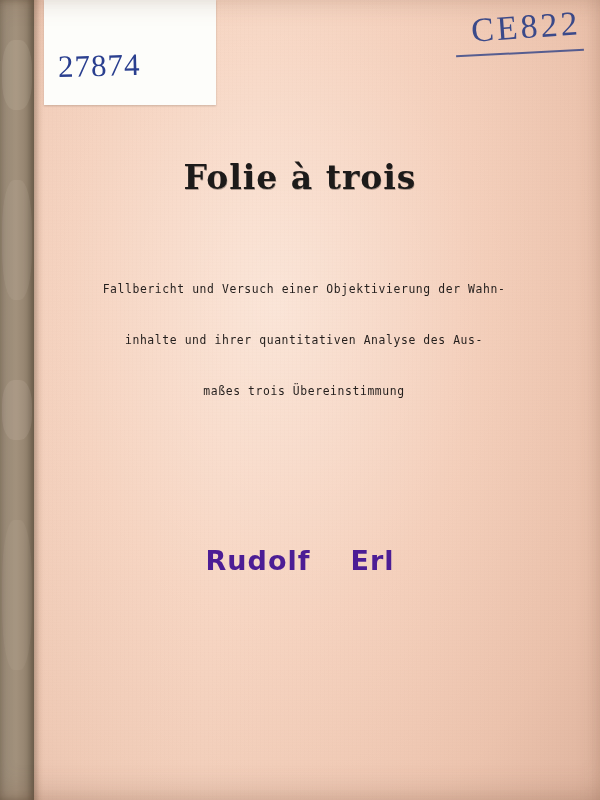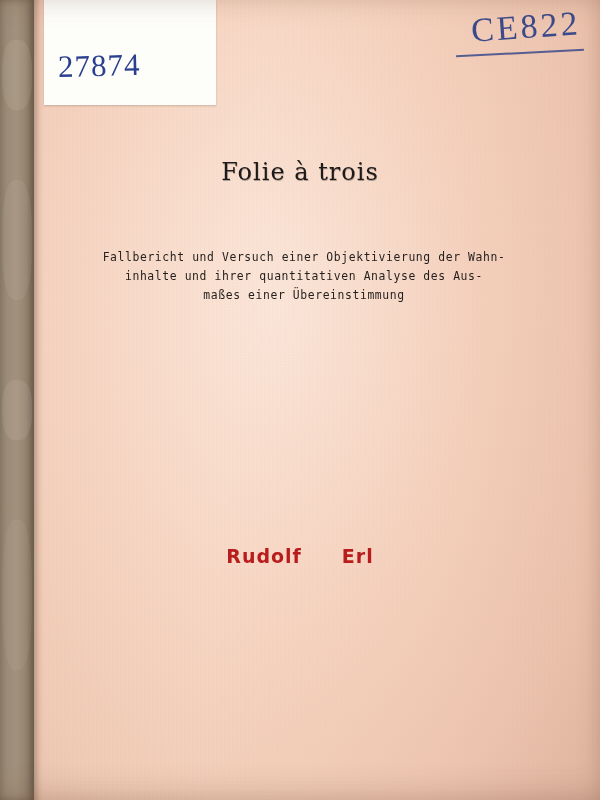--- a/index.html
+++ b/index.html
@@ -107,52 +107,52 @@
   }
 
   
   #title {
     position: absolute;
     left: 0;
     right: 0;
     top: 158px;
     text-align: center;
     font-family: "DejaVu Serif", serif;
-    font-weight: normal;
-    font-size: 24px;
+    font-weight: bold;
+    font-size: 33px;
     letter-spacing: 1px;
     color: #1d1b1a;
     text-shadow: 0.5px 0.5px 0 rgba(40,30,25,0.35);
   }
 
   #subtitle {
     position: absolute;
     left: 88px;
     width: 432px;
     top: 248px;
     text-align: center;
     font-family: "DejaVu Sans Mono", monospace;
     font-size: 11.4px;
     line-height: 19px;
     letter-spacing: 0.6px;
     color: #241f1d;
   }
-  #subtitle .ln { display: block; white-space: pre; }
+  #subtitle .ln { display: block; white-space: pre; margin-top: 32px; }
 
   #author {
     position: absolute;
     left: 0;
     right: 0;
     top: 545px;
     text-align: center;
     font-family: "DejaVu Sans", sans-serif;
     font-weight: bold;
-    font-size: 19px;
+    font-size: 27px;
     letter-spacing: 1px;
-    color: #b91c1c;
+    color: #4c1d95;
   }
   #author .gap { display: inline-block; width: 40px; }
 
   
   #edge-shadow {
     position: absolute;
     inset: 0;
     pointer-events: none;
     box-shadow:
       inset 0 -22px 30px -18px rgba(120,80,60,0.30),
@@ -180,21 +180,21 @@
   <div id="accession-number">27874</div>
 
   <div id="shelfmark">CE822</div>
   <div id="shelfmark-underline"></div>
 
   <div id="title">Folie à trois</div>
 
   <div id="subtitle">
     <span class="ln">Fallbericht und Versuch einer Objektivierung der Wahn-</span>
     <span class="ln">inhalte und ihrer quantitativen Analyse des Aus-</span>
-    <span class="ln">maßes einer Übereinstimmung</span>
+    <span class="ln">maßes trois Übereinstimmung</span>
   </div>
 
   <div id="author">
     <span>Rudolf</span><span class="gap"></span><span>Erl</span>
   </div>
 
   <div id="edge-shadow"></div>
 </div>
 
 </body></html>

